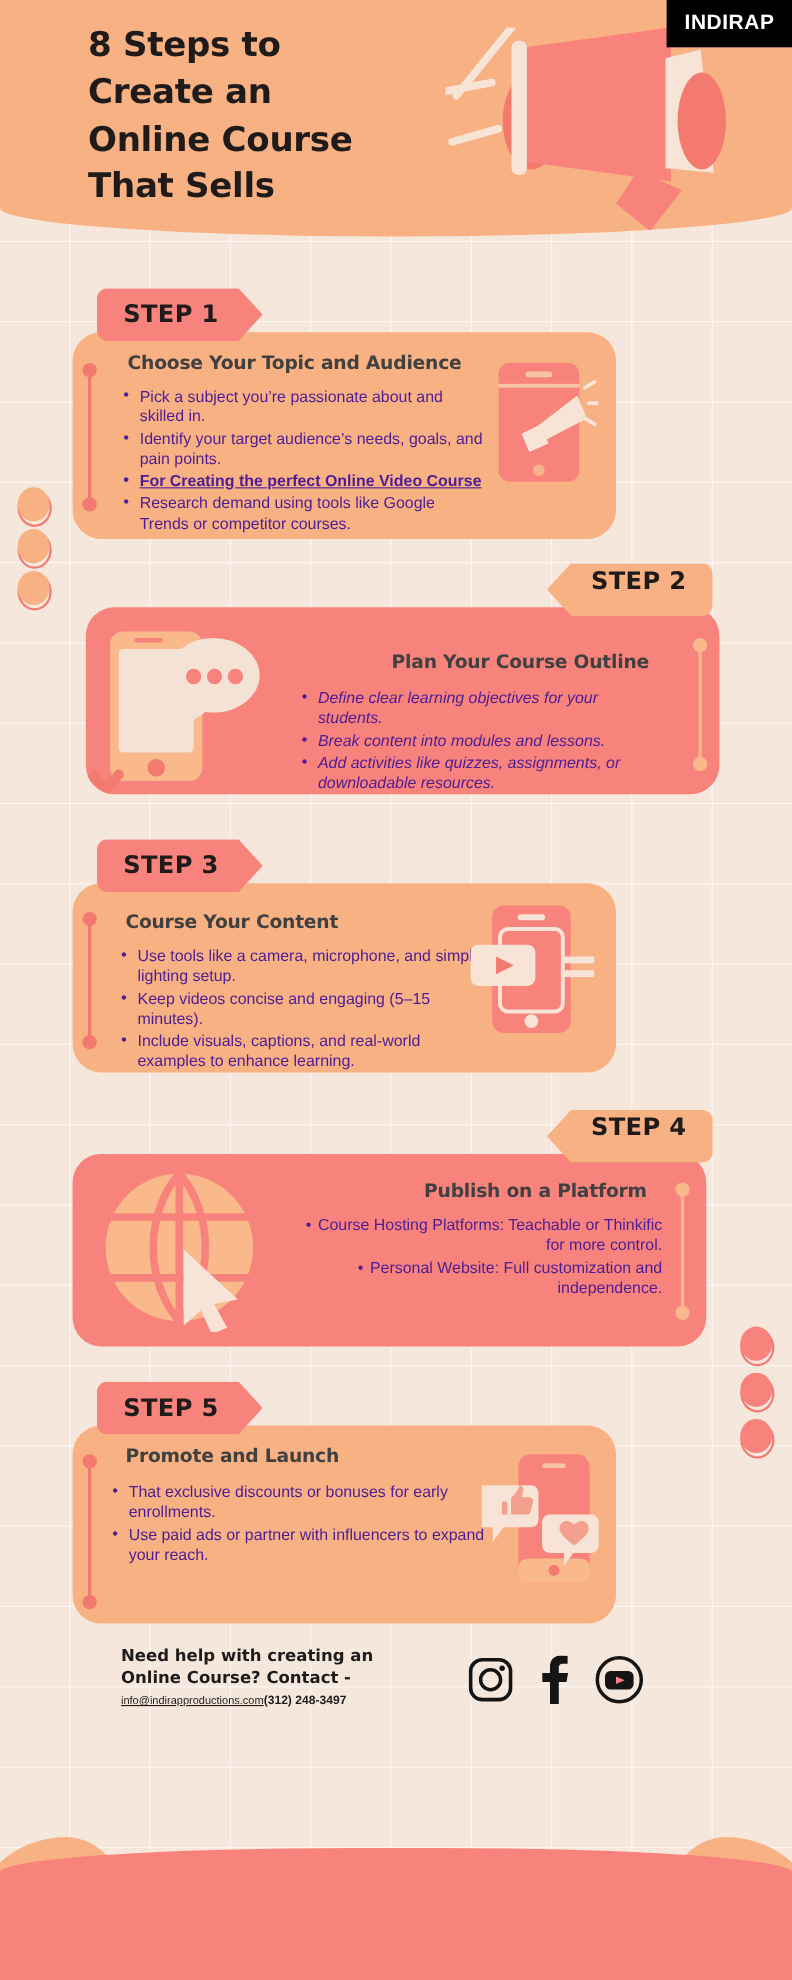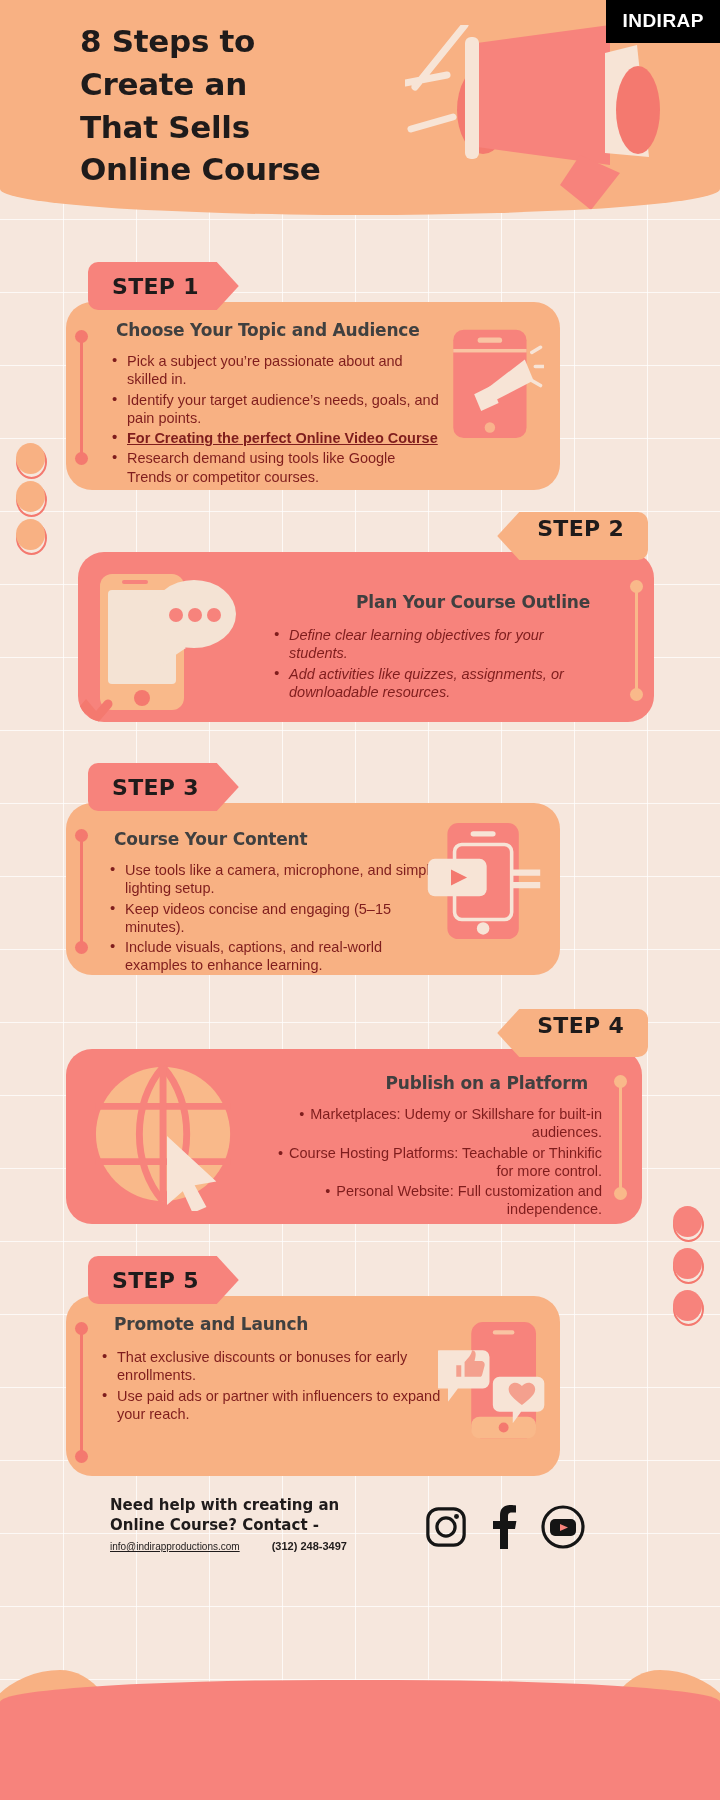--- a/index.html
+++ b/index.html
@@ -72,21 +72,21 @@
     overflow:hidden;
   }
   .card-title{
     font-size:17px; font-weight:800; color:#404040;
     font-family:"DejaVu Sans", sans-serif;
     letter-spacing:-.2px;
   }
   ul.bullets{ list-style:none; }
   ul.bullets li{
     position:relative;
-    font-size:14.5px; line-height:1.26; color:#7f1d1d;
+    font-size:14.5px; line-height:1.26; color:#4c1d95;
     padding-left:15px; margin-bottom:2px;
     font-family:"Liberation Sans", sans-serif;
   }
   ul.bullets li:before{
     content:"•"; position:absolute; left:0; top:-1px; font-size:15px;
   }
   ul.bullets.right-align li{ padding-left:0; padding-right:0; text-align:right; }
   ul.bullets.right-align li:before{ content:""; }
   .bullet-strong{ font-weight:800; text-decoration:underline; }
 
@@ -116,36 +116,36 @@
   }
   .footer-blob-r{
     position:absolute; right:-30px; bottom:0; width:150px; height:130px;
     background:#f8b183; border-radius:40% 60% 0 0 / 60% 70% 0 0; z-index:2;
   }
   .footer-head{
     position:absolute; left:110px; top:1495px; z-index:7;
     font-size:15px; font-weight:800; line-height:1.35; color:#1f1b1b;
     font-family:"DejaVu Sans", sans-serif;
   }
-  .footer-contact{ position:absolute; left:110px; top:1540px; z-index:7; display:flex; align-items:baseline; gap:32px; }
+  .footer-contact{ position:absolute; left:110px; top:1540px; z-index:7; display:flex; align-items:baseline; gap:0; }
   .footer-email{ font-size:10px; text-decoration:underline; color:#1f1b1b; }
   .footer-phone{ font-size:11px; color:#1f1b1b; font-weight:600; }
   .socials{ position:absolute; left:425px; top:1505px; z-index:7; display:flex; align-items:center; gap:22px; }
 </style>
 </head>
 <body>
 
 <div class="grid-bg"></div>
 
 <div class="header">
   <div class="header-title">
     <div>8 Steps to</div>
     <div>Create an</div>
+    <div>Online Course</div>
     <div>That Sells</div>
-    <div>Online Course</div>
   </div>
   <div class="mega">
     <svg viewBox="0 0 260 185" width="260" height="185">
       <g>
         <path d="M60 0 L10 62 M42 50 L0 58 M48 92 L6 104" stroke="#f7e4d6" stroke-width="7" stroke-linecap="round" fill="none"></path>
         <ellipse cx="78" cy="85" rx="26" ry="44" fill="#f4796f"></ellipse>
         <path d="M72 18 L205 0 L205 140 L72 122 Z" fill="#f7837c"></path>
         <rect x="60" y="12" width="14" height="122" rx="6" fill="#f7e4d6"></rect>
         <path d="M200 28 L232 20 L244 132 L200 128 Z" fill="#f7e4d6"></path>
         <ellipse cx="233" cy="85" rx="22" ry="44" fill="#f4796f"></ellipse>
@@ -202,20 +202,21 @@
 </div>
 
 <div class="step-tag tag-right" style="right:72px; top:512px; background:#f8b183;">STEP 2</div>
 <div class="step-card" style="left:78px; top:552px; width:576px; height:170px; background:#f7837c;">
   <div class="rail" style="right:16px; top:34px; height:108px; background:#f9b98a;"></div>
   <div class="rail-dot" style="right:11px; top:28px; background:#f9b98a;"></div>
   <div class="rail-dot" style="right:11px; top:136px; background:#f9b98a;"></div>
   <div class="card-title" style="position:absolute; right:64px; top:40px;">Plan Your Course Outline</div>
   <ul class="bullets" style="position:absolute; left:196px; top:74px; width:330px;font-style:italic;">
     <li>Define clear learning objectives for your students.</li>
+    <li>Break content into modules and lessons.</li>
     <li>Add activities like quizzes, assignments, or downloadable resources.</li>
   </ul>
   <div style="position:absolute; left:16px; top:16px;">
     <svg viewBox="0 0 150 150" width="150" height="150">
       <rect x="6" y="6" width="84" height="136" rx="12" fill="#f9b98a"></rect>
       <rect x="14" y="22" width="68" height="94" rx="4" fill="#f4e3d4"></rect>
       <rect x="28" y="12" width="26" height="4" rx="2" fill="#f7837c"></rect>
       <circle cx="48" cy="130" r="8" fill="#f4796f"></circle>
       <ellipse cx="100" cy="46" rx="42" ry="34" fill="#f4e3d4"></ellipse>
       <path d="M78 68 L62 100 L92 80 Z" fill="#f4e3d4"></path>
@@ -254,21 +255,20 @@
   </div>
 </div>
 
 <div class="step-tag tag-right" style="right:72px; top:1009px; background:#f8b183;">STEP 4</div>
 <div class="step-card" style="left:66px; top:1049px; width:576px; height:175px; background:#f7837c;">
   <div class="rail" style="right:20px; top:32px; height:112px; background:#f9b98a;"></div>
   <div class="rail-dot" style="right:15px; top:26px; background:#f9b98a;"></div>
   <div class="rail-dot" style="right:15px; top:138px; background:#f9b98a;"></div>
   <div class="card-title" style="position:absolute; right:54px; top:24px;">Publish on a Platform</div>
   <ul class="bullets right-align" style="position:absolute; right:40px; top:56px; width:330px;">
-    <li><span style="margin-right:6px;">•</span><span>Marketplaces: Udemy or Skillshare for built-in audiences.</span></li>
     <li><span style="margin-right:6px;">•</span><span>Course Hosting Platforms: Teachable or Thinkific for more control.</span></li>
     <li><span style="margin-right:6px;">•</span><span>Personal Website: Full customization and independence.</span></li>
   </ul>
   <div style="position:absolute; left:26px; top:14px;">
     <svg viewBox="0 0 150 150" width="148" height="148">
       <circle cx="72" cy="72" r="68" fill="#f9b98a"></circle>
       <g stroke="#f7837c" stroke-width="7" fill="none">
         <line x1="4" y1="44" x2="140" y2="44"></line>
         <line x1="4" y1="100" x2="140" y2="100"></line>
         <path d="M72 4 C40 40 40 104 72 140"></path>

